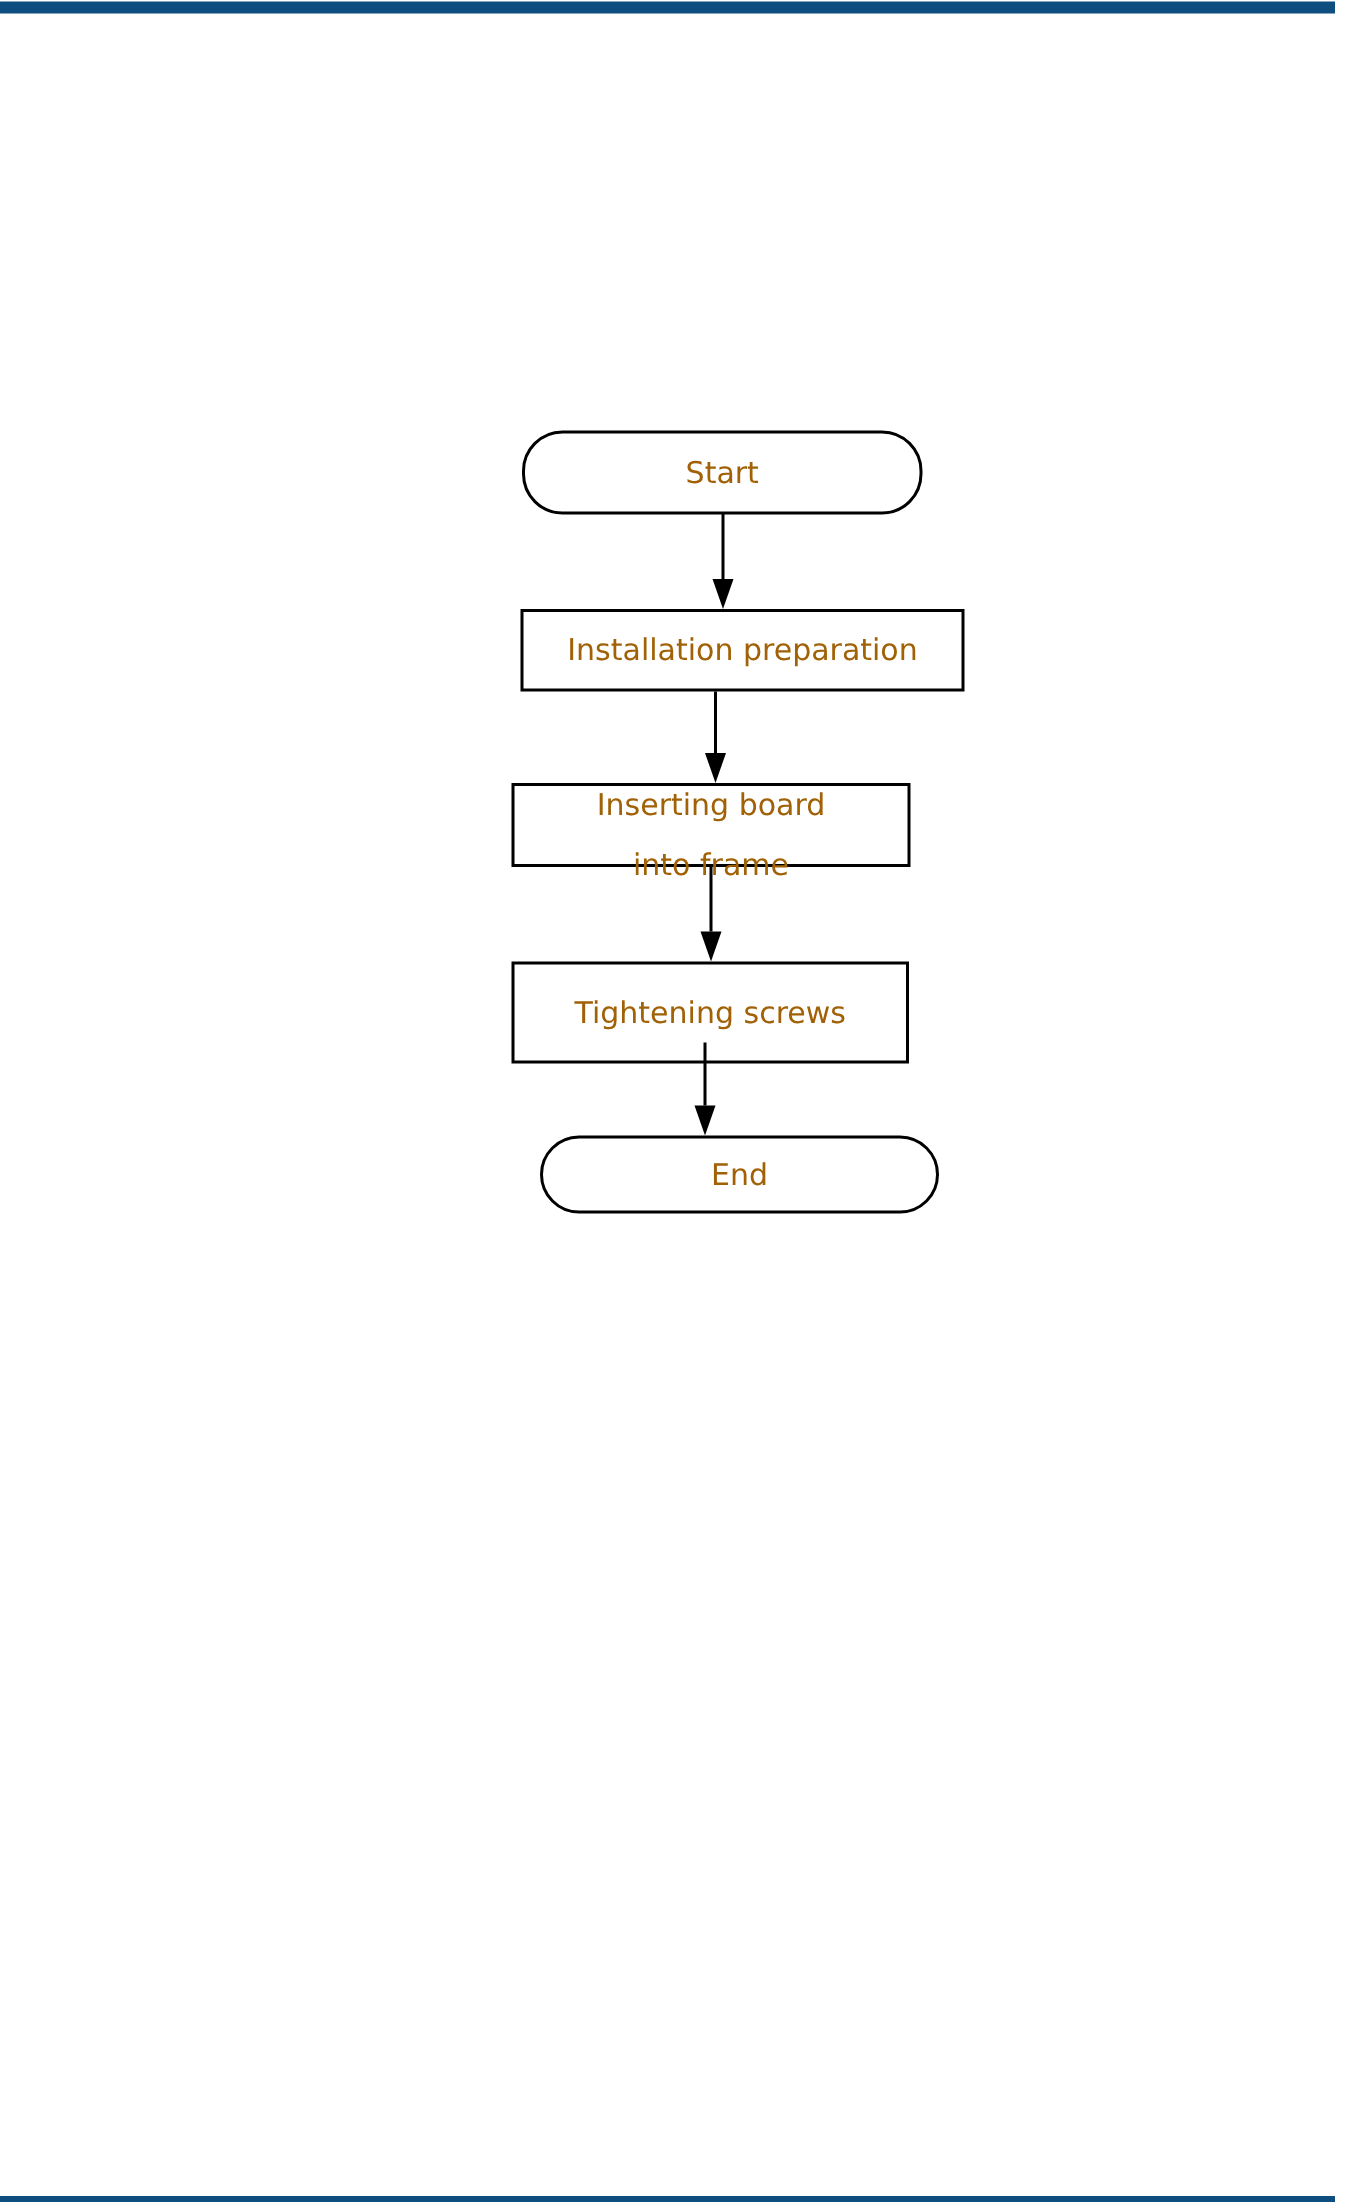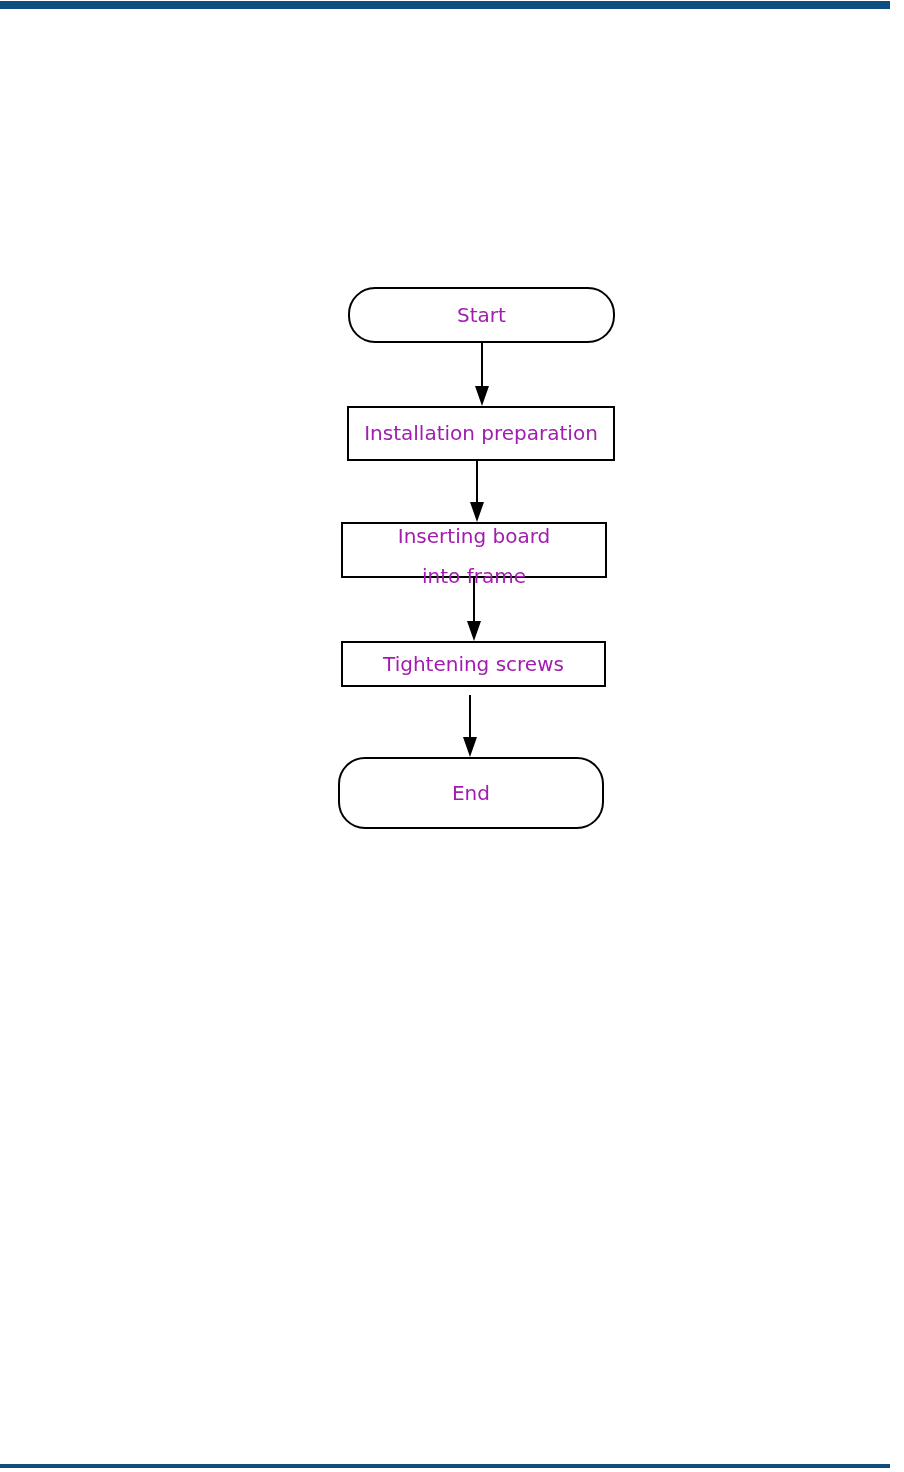--- a/index.html
+++ b/index.html
@@ -22,21 +22,21 @@
   .node {
     position: absolute;
     border: 2px solid #000000;
     background: #ffffff;
     display: flex;
     align-items: center;
     justify-content: center;
     text-align: center;
     font-size: 20px;
     line-height: 27px;
-    color: #a21caf;
+    color: #a16207;
   }
   .node.terminator { border-radius: 27px; }
   .node .label .line { display: block; margin-top: 13px; }
 
   .arrow { position: absolute; width: 14px; }
   .arrow .shaft {
     position: absolute;
     left: 6px; top: 0;
     width: 2px;
     background: #000000;
@@ -61,51 +61,51 @@
 
     <div class="node terminator" style="left:348px; top:287px; width:267px; height:56px;">
       <span class="label">Start</span>
     </div>
 
     <div class="arrow" style="left:475px; top:342px; height:64px;">
       <div class="shaft" style="height:44px;"></div>
       <div class="head" style="top:44px;"></div>
     </div>
 
-    <div class="node process" style="left:347px; top:406px; width:268px; height:55px;">
+    <div class="node process" style="left:347px; top:406px; width:296px; height:55px;">
       <span class="label">Installation preparation</span>
     </div>
 
     <div class="arrow" style="left:470px; top:461px; height:61px;">
       <div class="shaft" style="height:41px;"></div>
       <div class="head" style="top:41px;"></div>
     </div>
 
     <div class="node process" style="left:341px; top:522px; width:266px; height:56px;">
       <span class="label">
         <span class="line">Inserting board</span>
         <span class="line">into frame</span>
       </span>
     </div>
 
     <div class="arrow" style="left:467px; top:578px; height:63px;">
       <div class="shaft" style="height:43px;"></div>
       <div class="head" style="top:43px;"></div>
     </div>
 
-    <div class="node process" style="left:341px; top:641px; width:265px; height:46px;">
+    <div class="node process" style="left:341px; top:641px; width:265px; height:68px;">
       <span class="label">Tightening screws</span>
     </div>
 
     <div class="arrow" style="left:463px; top:695px; height:62px;">
       <div class="shaft" style="height:42px;"></div>
       <div class="head" style="top:42px;"></div>
     </div>
 
-    <div class="node terminator" style="left:338px; top:757px; width:266px; height:72px;text-align:right;">
+    <div class="node terminator" style="left:360px; top:757px; width:266px; height:52px;text-align:right;">
       <span class="label">End</span>
     </div>
 
   </div>
 
   <div class="rule bottom" style="background-color: rgb(13, 78, 127);"></div>
 
 </div>
 
 </body></html>

